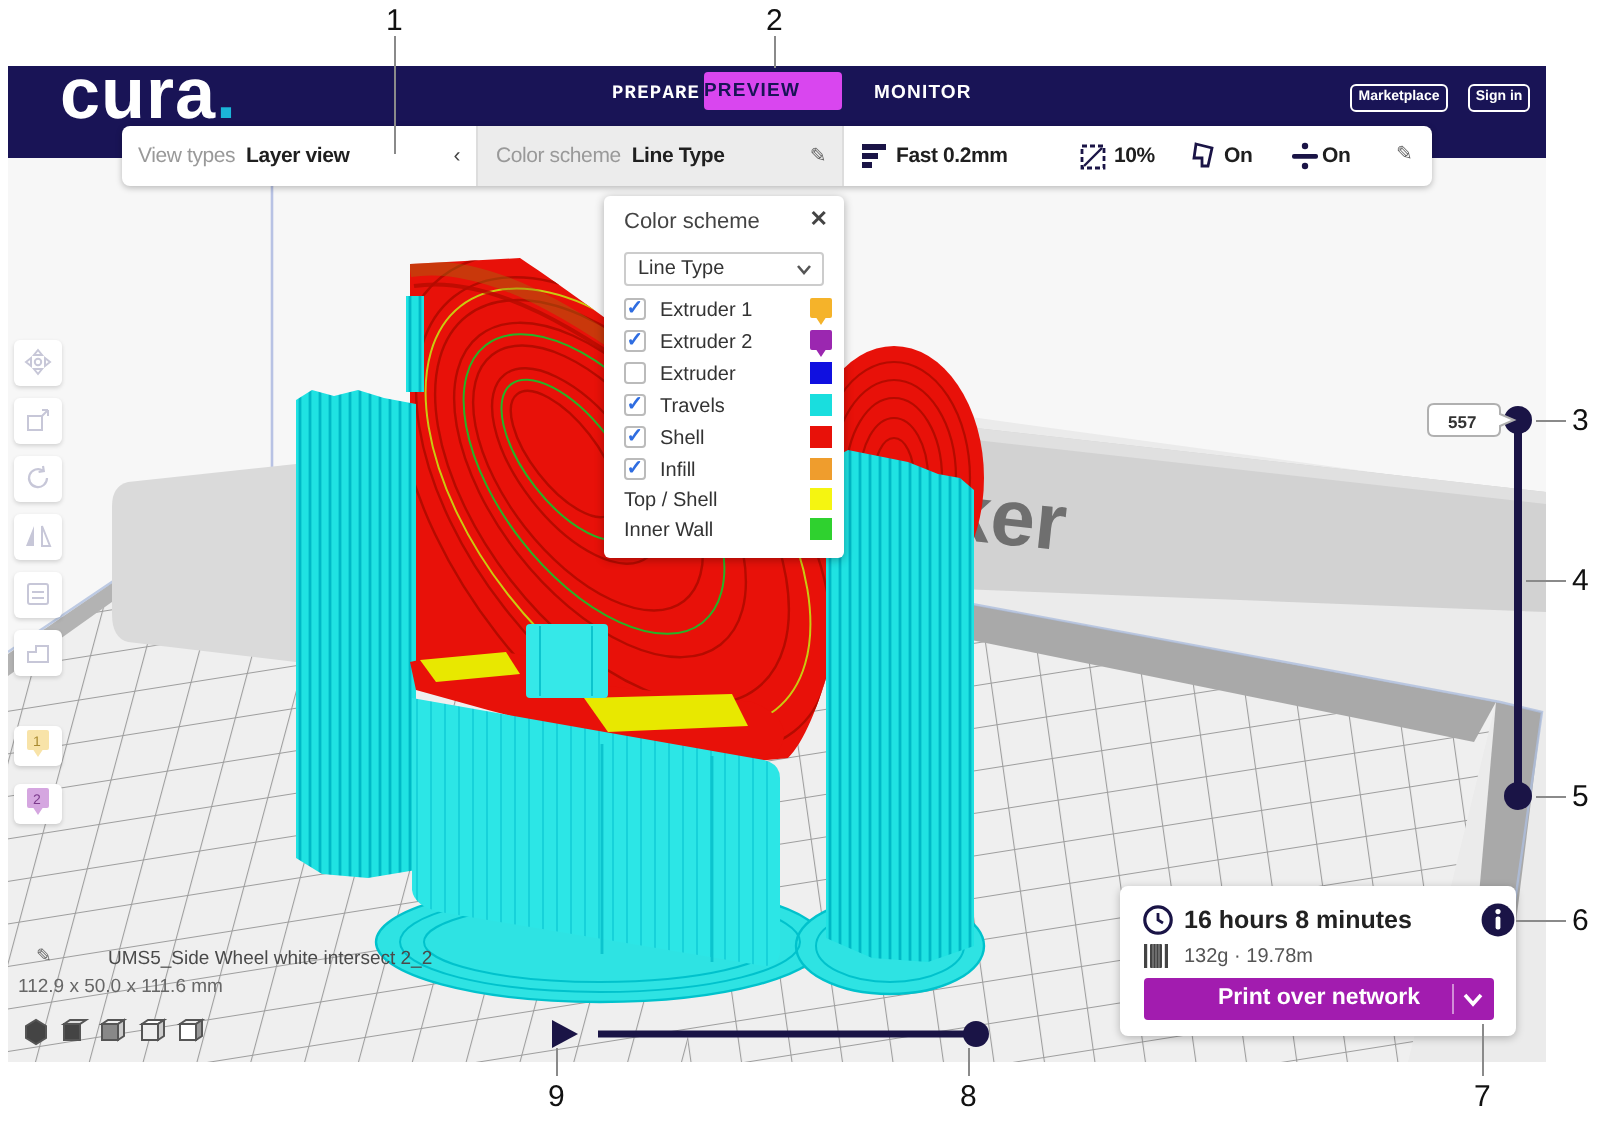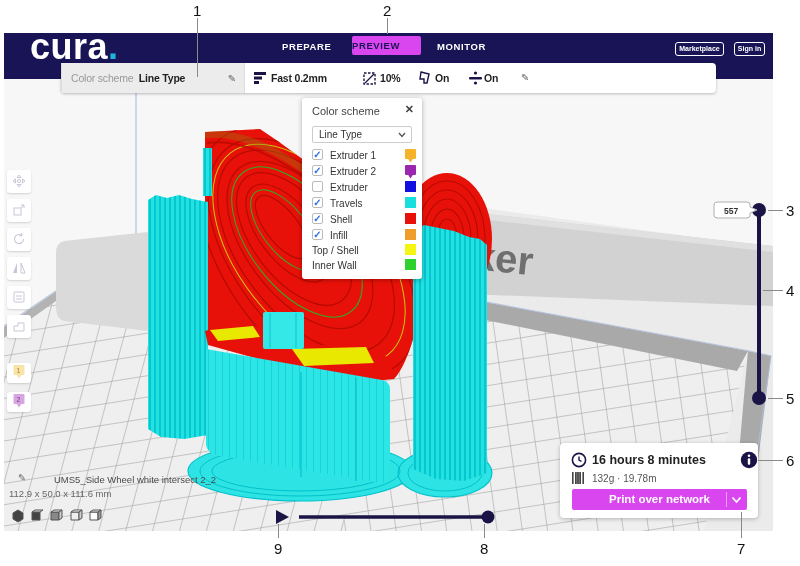--- a/index.html
+++ b/index.html
@@ -23,21 +23,21 @@
 #cpanel .hd { height:24px; line-height:26px; padding-left:10px; font-size:11px; color:#444; }
 #cpanel .x { position:absolute; right:8px; top:5px; font-size:11px; color:#444; font-weight:bold; }
 #cpanel .dd { position:absolute; left:10px; top:28px; width:100px; height:17px; border:1px solid #ccc; border-radius:2px; line-height:15px; padding-left:6px; color:#333; }
 .crow { position:absolute; left:10px; width:104px; height:13px; }
 .cb { position:absolute; left:0; top:0; width:11px; height:11px; border:1px solid #bbb; border-radius:2px; background:#fff; color:#2f6de1; font-size:10px; line-height:10px; text-align:center; font-weight:bold; }
 .ctxt { position:absolute; left:18px; top:1px; }
 .ctxt2 { position:absolute; left:0px; top:1px; }
 .sw { position:absolute; right:0; top:0; width:11px; height:11px; }
 .tbtn { left:7px; width:24px; height:23px; background:#fff; border-radius:3px; box-shadow:0 1px 2px rgba(0,0,0,0.15); text-align:center; color:#c3c3d6; font-size:13px; line-height:22px; overflow:hidden; }
 #icard { left:560px; top:443px; width:198px; height:75px; background:#fff; border-radius:4px; box-shadow:0 1px 4px rgba(0,0,0,0.25); }
-#pbtn { left:572px; top:489px; width:175px; height:21px; background:#d946ef; border-radius:2px; color:#fff; font-size:11.5px; font-weight:bold; text-align:center; line-height:21px; }
+#pbtn { left:572px; top:489px; width:175px; height:21px; background:#a21caf; border-radius:2px; color:#fff; font-size:11.5px; font-weight:bold; text-align:center; line-height:21px; }
 .num { font-size:15px; color:#111; }
 .vline { width:1px; background:#8a8a8a; }
 .hline { height:1px; background:#8a8a8a; }
 .mitxt { color:#4a4a4a; font-size:9.5px; }
 </style>
 </head>
 <body>
 
 <div id="vp" class="abs">
 <svg width="769" height="452" viewBox="0 0 769 452" xmlns="http://www.w3.org/2000/svg">
@@ -173,27 +173,28 @@
 
 <svg class="abs" style="left:260px; top:425px;" width="240" height="27" viewBox="0 0 240 27">
   <polygon points="12,6 25,13 12,20" fill="#1a1446"></polygon>
   <line x1="35" y1="13" x2="224" y2="13" stroke="#1a1446" stroke-width="3.5"></line>
   <circle cx="224" cy="13" r="6.5" fill="#1a1446"></circle>
 </svg>
 </div>
 
 <div id="hdr" class="abs"></div>
 <div id="logo" class="abs">cura<span class="dot">.</span></div>
-<div class="abs tab" style="left:282px;">PREPARE</div>
+<div class="abs tab" style="left:306px;font-family:Liberation Mono, monospace;">PREPARE</div>
 <div class="abs tab" id="tab-preview">PREVIEW</div>
 <div class="abs tab" style="left:437px;">MONITOR</div>
 <div class="abs hbtn" style="left:675px; width:49px;">Marketplace</div>
 <div class="abs hbtn" style="left:734px; width:31px;">Sign in</div>
 
 <div id="smenu" class="abs">
+  <div class="sec1"><span class="lbl">View types</span>&nbsp;&nbsp;<span class="bld">Layer view</span><span style="margin-left:auto; padding-right:8px; color:#444;">‹</span></div>
   <div class="sec2"><span class="lbl">Color scheme</span>&nbsp;&nbsp;<span class="bld">Line Type</span><span style="margin-left:auto; padding-right:8px; color:#666; font-size:10px;">✎</span></div>
   <div class="sec3">
     <svg class="abs" style="left:9px; top:9px;" width="13" height="12" viewBox="0 0 13 12">
         <g fill="#1a1446">
           <rect x="0" y="0" width="12" height="3"></rect>
           <rect x="0" y="4.5" width="8" height="3"></rect>
           <rect x="0" y="9" width="5" height="3"></rect>
         </g>
       </svg>
     <div class="s3t" style="left:26px;">Fast 0.2mm</div>

